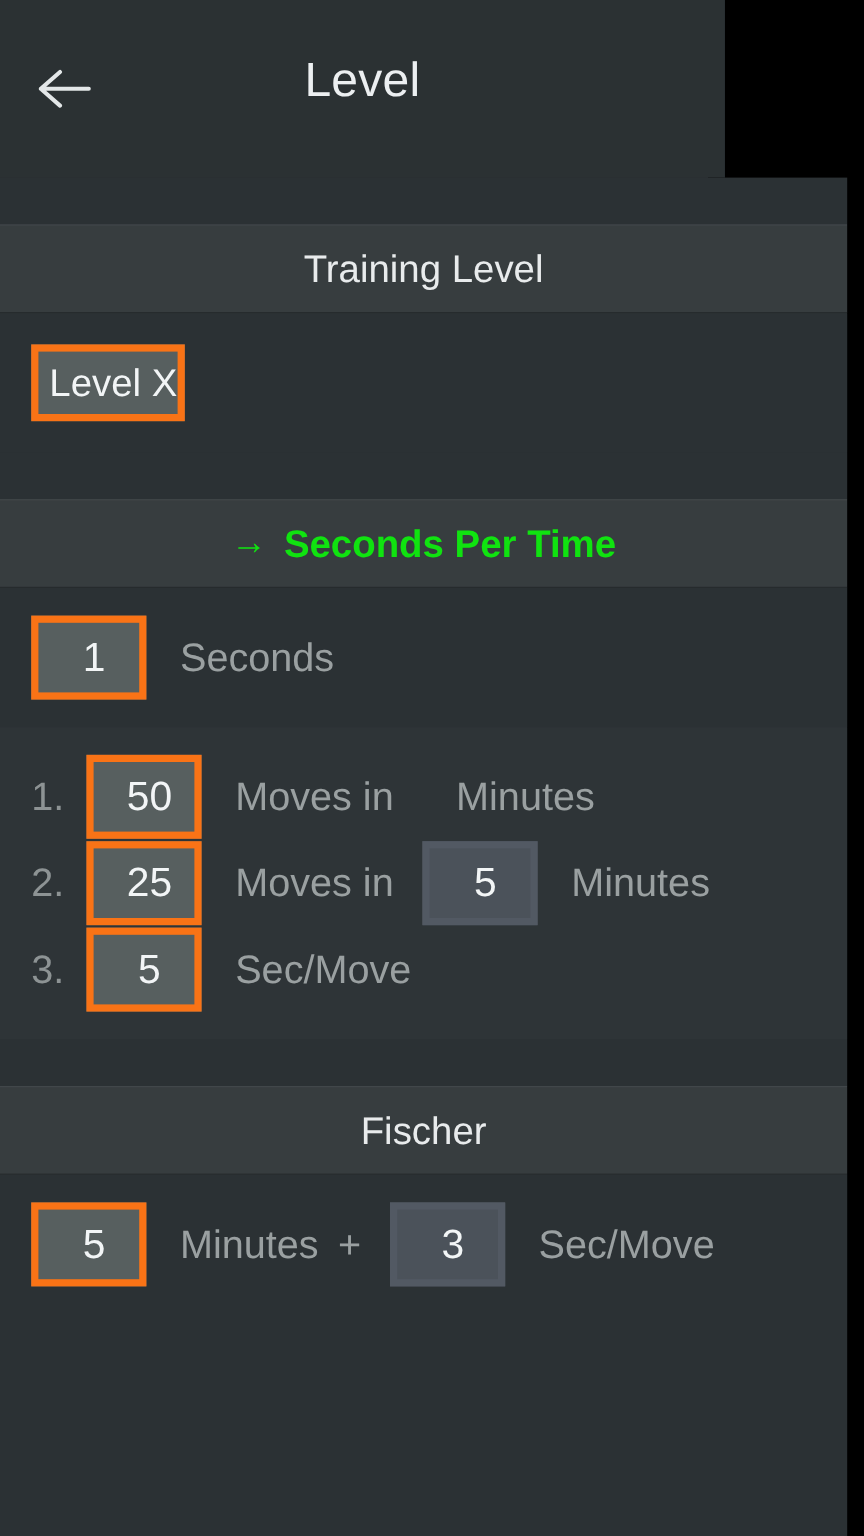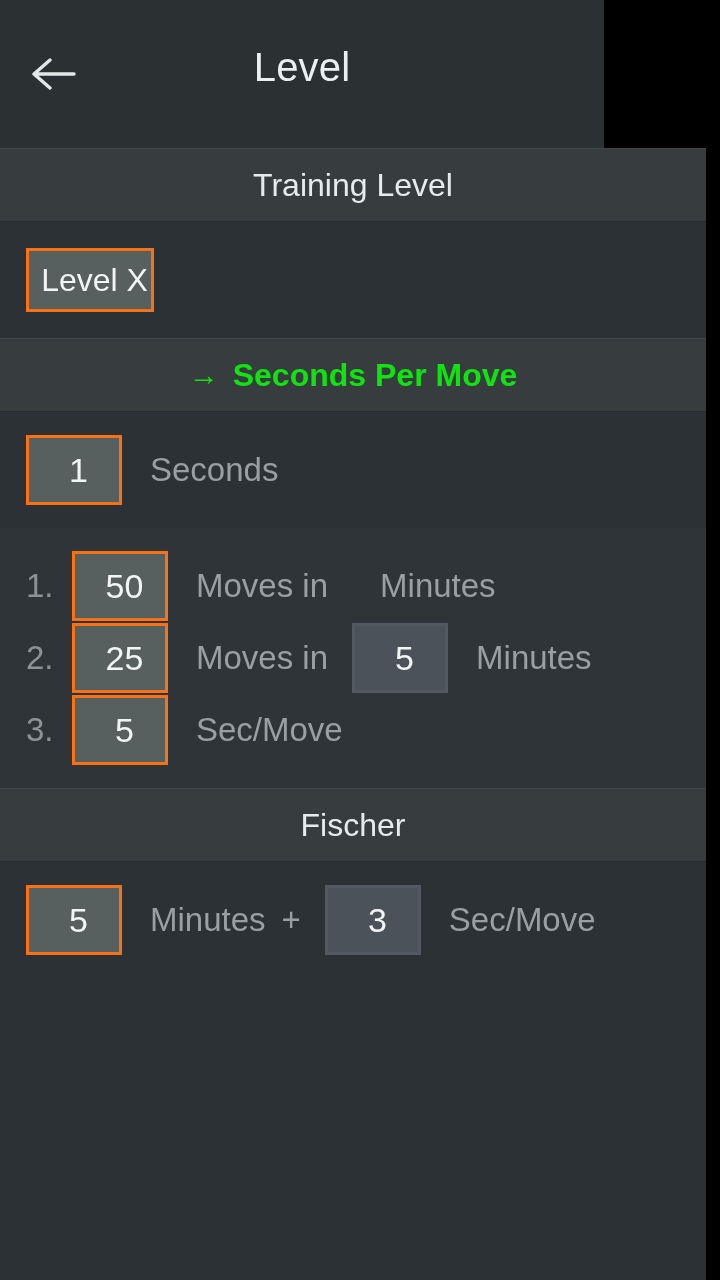--- a/index.html
+++ b/index.html
@@ -68,20 +68,21 @@
   .section-head {
     position:relative;
     height:74px;
     background:#373d3f;
     border-top:1px solid #41474a;
     border-bottom:1px solid #262b2d;
     display:flex;
     align-items:center;
     justify-content:center;
     width:706px;
+    margin-top:39px;
   }
   .section-head .title {
     color:#e8ebec;
     font-size:32px;
     font-weight:400;
   }
   .section-head.accent .title {
     color:#10e310;
     font-weight:700;
   }
@@ -110,21 +111,21 @@
 
   
   .chip {
     display:flex;
     align-items:center;
     justify-content:center;
     color:#f2f5f6;
     font-size:34px;
     font-weight:400;
     background:#575f5f;
-    border:3px solid #f97316;
+    border:6px solid #f97316;
     cursor:pointer;
     user-select:none;
     padding-left:9px;
   }
   .chip.w-lvl { width:128px; height:64px; font-size:32px; }
   .chip.w-sm  { width:96px;  height:70px; }
   .chip.w-md  { width:96px;  height:70px; }
   .chip.blue  { background:#4b525a; border-color:#525963; }
 
   .label {
@@ -174,21 +175,21 @@
       <span class="title">Training Level</span>
     </div>
     <div class="section-body">
       <div class="row">
         <div class="chip w-lvl">Level X</div>
       </div>
     </div>
 
     <div class="section-head accent">
       <span class="arrow-icon">→</span>
-      <span class="title">Seconds Per Move</span>
+      <span class="title">Seconds Per Time</span>
     </div>
     <div class="section-body">
       <div class="row">
         <div class="chip w-sm">1</div>
         <span class="label">Seconds</span>
       </div>
     </div>
 
     <div class="section-body alt">
 

